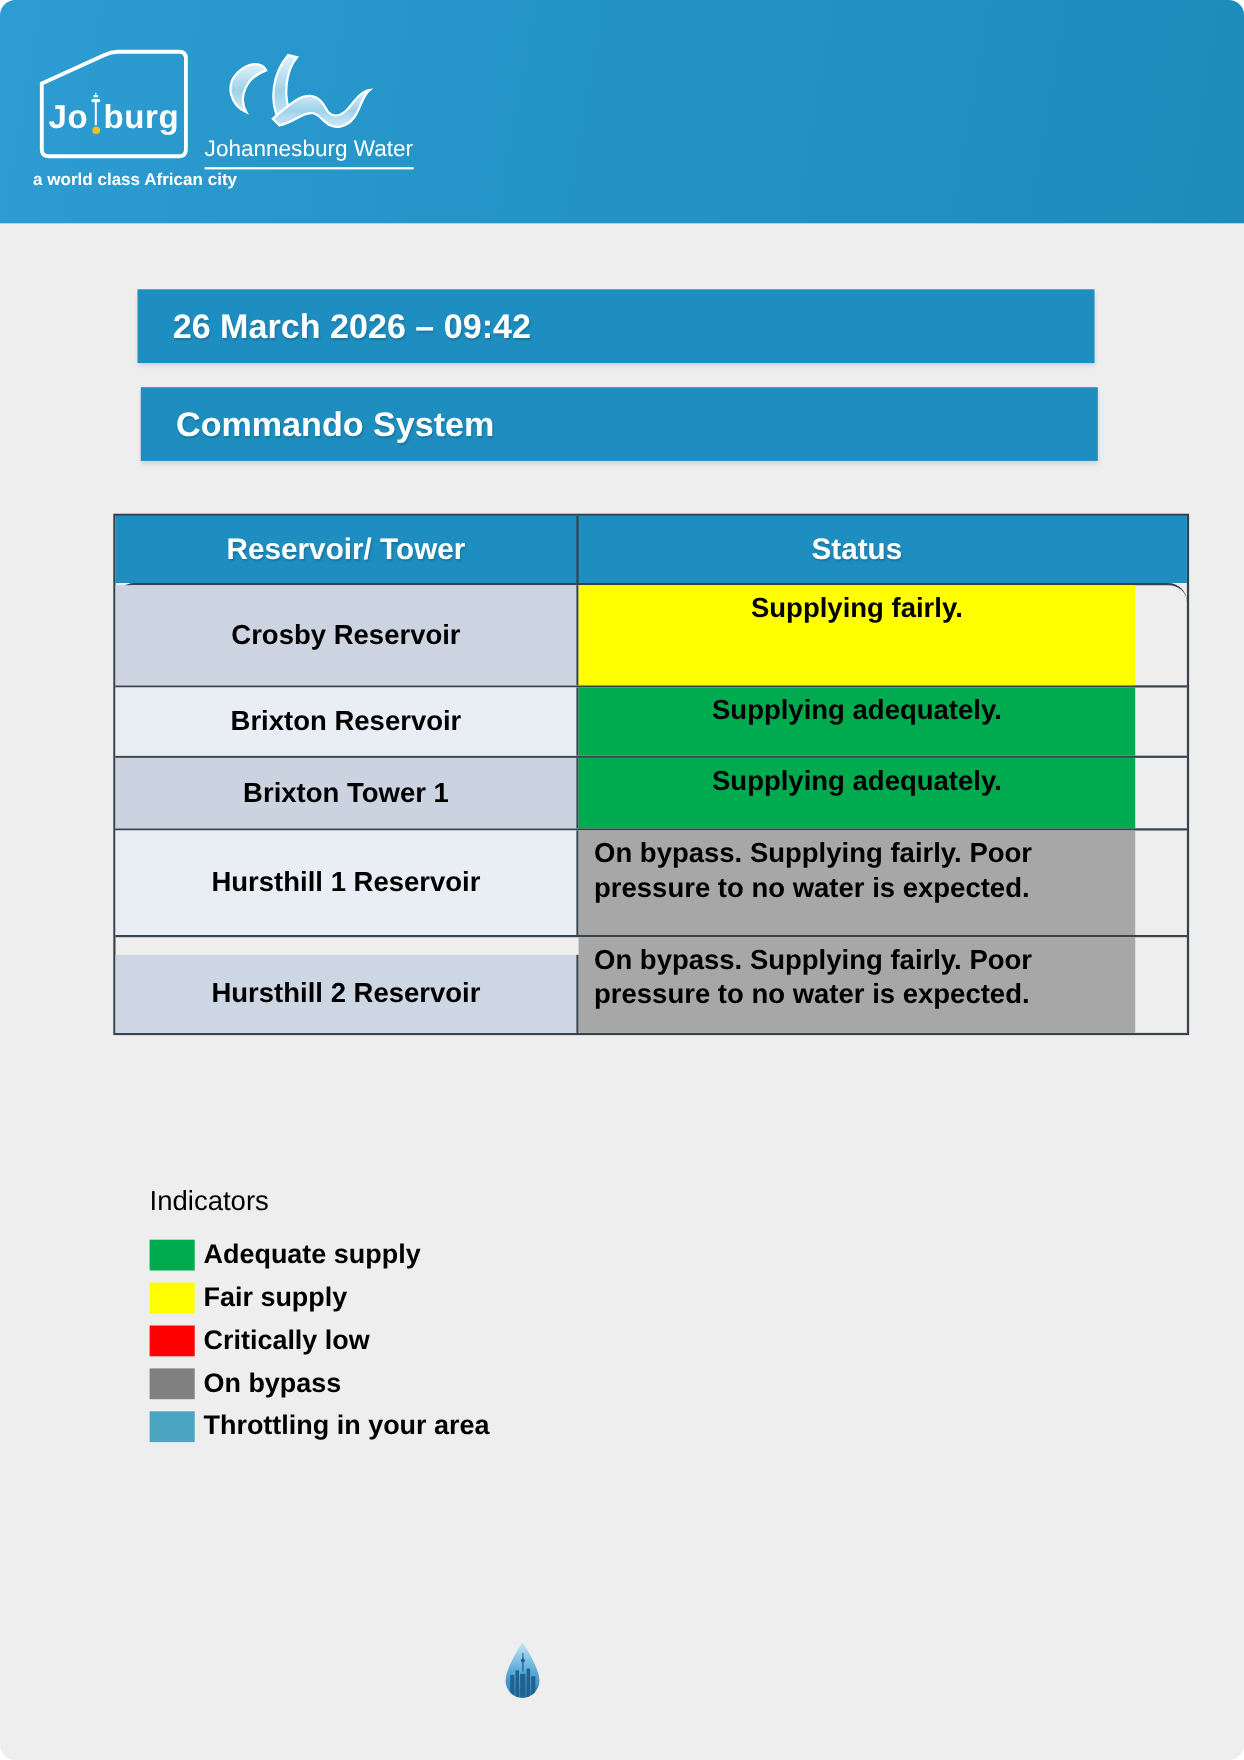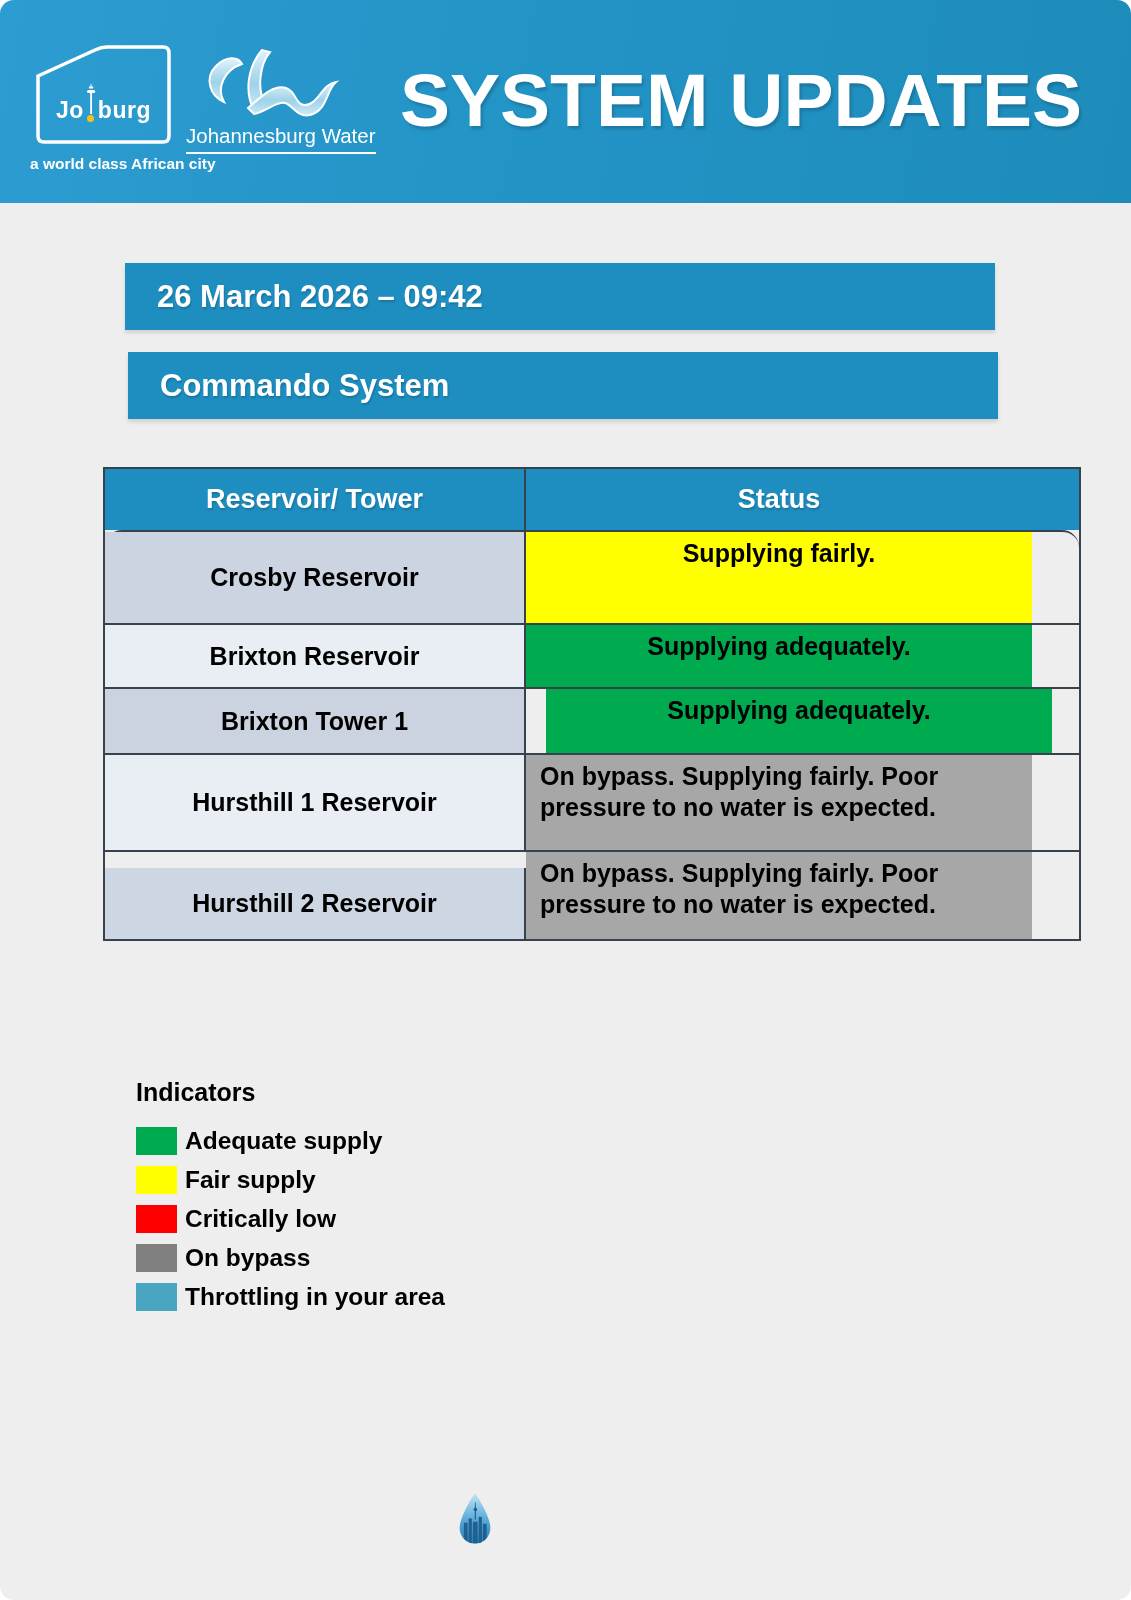--- a/index.html
+++ b/index.html
@@ -26,21 +26,21 @@
   .joburg-logo {
     position: absolute; left: 35px; top: 42px;
     width: 137px; height: 103px;
   }
   .joburg-box {
     position: absolute; inset: 0;
   }
   .joburg-word {
     position: absolute; left: 0; top: 42px; width: 137px;
     display: flex; justify-content: center; align-items: flex-end;
-    color: #ffffff; font-weight: bold; font-size: 23px; letter-spacing: 0.5px;
+    color: #ffffff; font-weight: bold; font-size: 30px; letter-spacing: 0.5px;
   }
   .joburg-tower-col {
     display: flex; flex-direction: column; align-items: center;
     margin: 0 1px 2px 1px;
   }
   .joburg-dot {
     width: 7px; height: 7px; border-radius: 50%;
     background: #f3c21a; margin-top: 1px;
   }
   .joburg-tagline {
@@ -100,27 +100,27 @@
     color: #000000; font-weight: bold; font-size: 25px;
     text-align: center;
   }
   .t-status {
     display: flex; align-items: flex-start; justify-content: center;
     color: #000000; font-weight: bold; font-size: 25px;
     text-align: left; padding: 6px 14px 0 14px; line-height: 1.25;
   }
   .row-h1 { height: 93px; border-radius: 17px; }
   .row-h2 { height: 64px; }
-  .row-h3 { height: 66px; gap: 20px; }
+  .row-h3 { height: 66px; }
   .row-h4 { height: 97px; }
   .row-h5 { height: 89px; }
 
   
   .legend { position: absolute; left: 136px; top: 1078px; }
-  .legend-title { color: #000000; font-weight: bold; font-size: 25px; margin-bottom: 14px; }
+  .legend-title { color: #000000; font-weight: normal; font-size: 25px; margin-bottom: 14px; }
   .legend-item { display: flex; align-items: center; height: 39px; }
   .legend-swatch { width: 41px; height: 28px; margin-right: 8px; flex: none; }
   .legend-label { color: #000000; font-weight: bold; font-size: 24.5px; white-space: nowrap; }
 
   
   .footer {
     position: absolute; left: 456px; top: 1492px;
     display: flex; align-items: center;
   }
   .footer-drop { flex: none; margin-right: 18px; }
@@ -162,21 +162,20 @@
             <stop offset="1" stop-color="#cfeaf6"></stop>
           </linearGradient>
         </defs>
         <path d="M46 16 C28 22 20 40 28 54 C14 48 8 30 20 18 C30 8 42 8 46 16 Z" fill="url(#wv)" stroke="#ffffff" stroke-width="2"></path>
         <path d="M66 2 C52 18 48 44 58 62 C64 64 68 62 70 57 C60 42 64 16 74 4 Z" fill="url(#wv)" stroke="#ffffff" stroke-width="2"></path>
         <path d="M52 60 C66 48 78 36 90 40 C101 44 99 57 109 57 C122 57 126 36 140 34 C130 42 132 62 114 67 C101 70 97 57 89 55 C80 53 70 64 58 66 Z" fill="url(#wv)" stroke="#ffffff" stroke-width="2"></path>
       </svg>
       <span class="jw-name">Johannesburg Water</span>
     </div>
 
-    <div class="header-title">SYSTEM UPDATES</div>
   </div>
 
   <div class="banner banner-date">26 March 2026 – 09:42</div>
 
   <div class="banner banner-system">Commando System</div>
 
   <div class="status-table">
 
     <div class="t-row t-head">
       <div class="t-cell-left">Reservoir/ Tower</div>

